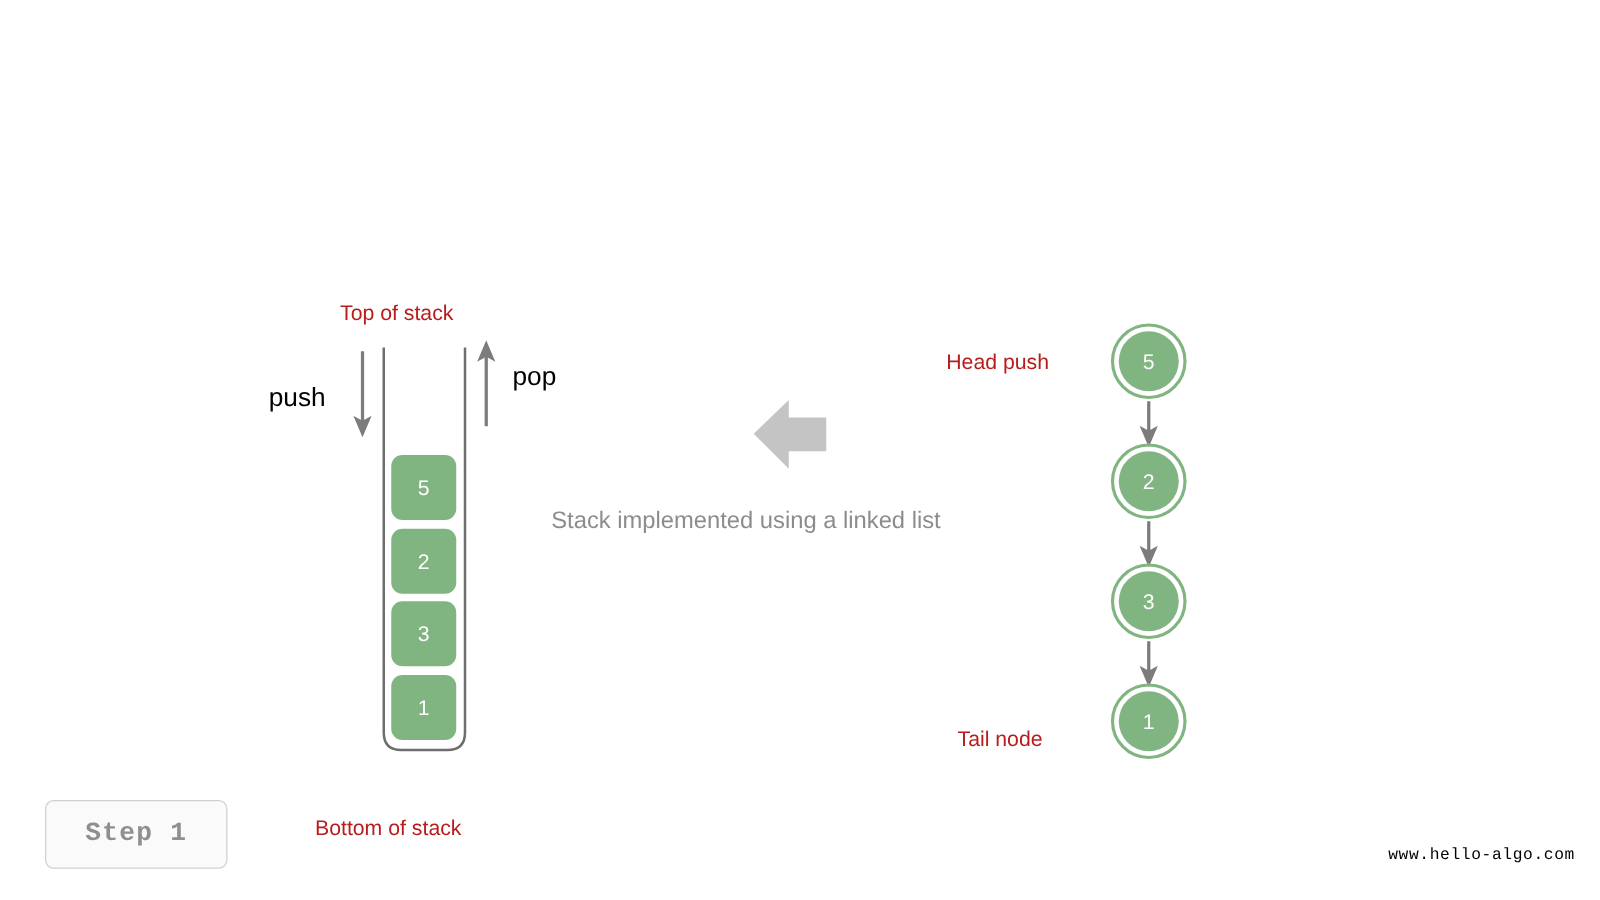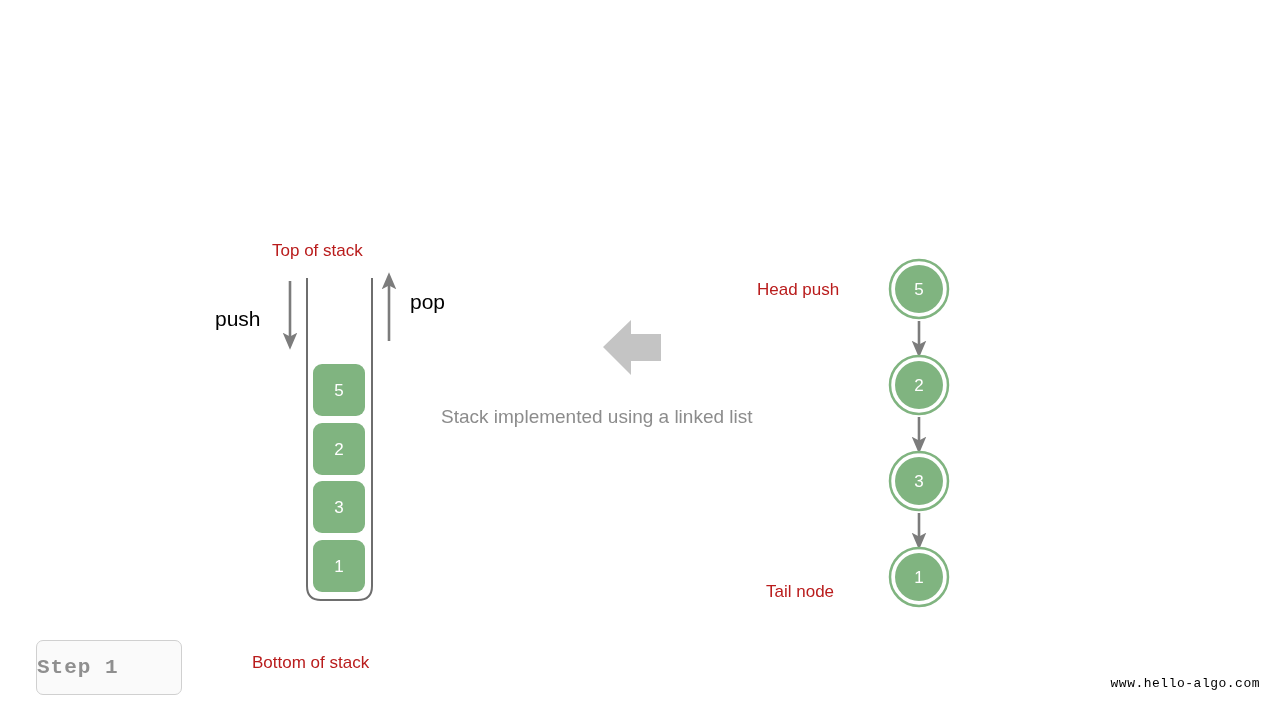--- a/index.html
+++ b/index.html
@@ -65,20 +65,21 @@
     position: absolute;
     left: 36px;
     top: 640px;
     width: 144px;
     height: 53px;
     border: 1px solid #d0d0d0;
     border-radius: 7px;
     background: #fafafa;
     display: flex;
     align-items: center;
+    justify-content: center;
   }
   #step-badge span {
     font-family: "Liberation Mono", monospace;
     font-weight: bold;
     font-size: 21px;
     color: #8f8f8f;
     letter-spacing: 1px;
   }
 
   

